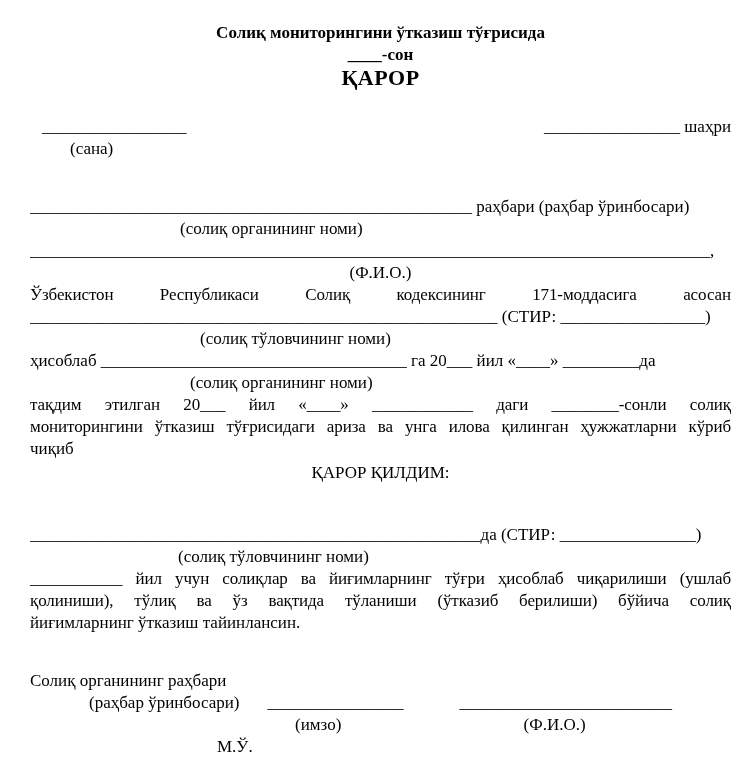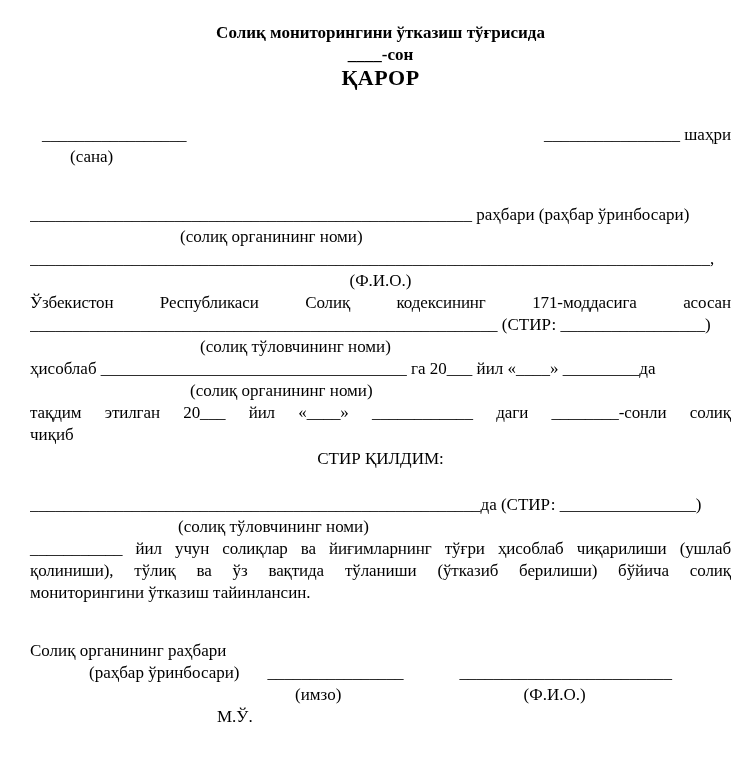--- a/index.html
+++ b/index.html
@@ -18,23 +18,23 @@
   .b{font-weight:bold;}
   .c{text-align:center;}
   .t3{font-size:22px;line-height:24px;letter-spacing:0.5px;}
   .nowrap{white-space:nowrap;overflow:hidden;}
   .jl{text-align:justify;text-align-last:justify;letter-spacing:-0.1px;}
   .ind40{padding-left:40px;}
   .ind148{padding-left:148px;}
   .ind150{padding-left:150px;}
   .ind160{padding-left:160px;}
   .ind170{padding-left:170px;}
-  .mt26{margin-top:34px;gap:44px;}
+  .mt26{margin-top:26px;gap:44px;}
   .mt36{margin-top:36px;}
-  .mt24{margin-top:24px;}
+  .mt24{margin-top:40px;}
   .mt2{margin-top:2px;}
   .row-between{display:flex;justify-content:space-between;align-items:baseline;}
   .row-between .left-blank{padding-left:12px;}
   .sig-row{display:flex;align-items:baseline;white-space:nowrap;justify-content:center;}
   .sig-blank1{margin-left:28px;}
   .sig-blank2{margin-left:56px;font-style:italic;}
   .sig-captions{white-space:nowrap;}
   .cap-imzo{margin-left:265px;}
   .cap-fio{margin-left:178px;}
   .stamp{margin-left:187px;}
@@ -63,32 +63,33 @@
   <div class="jl">Ўзбекистон Республикаси Солиқ кодексининг 171-моддасига асосан</div>
 
   <div class="nowrap">_______________________________________________________ (СТИР: _________________)</div>
   <div class="ind170">(солиқ тўловчининг номи)</div>
 
   <div class="nowrap">ҳисоблаб ____________________________________ га 20___ йил «____» _________да</div>
   <div class="ind160">(солиқ органининг номи)</div>
 
   <div>
     <div class="jl">тақдим этилган 20___ йил «____» ____________ даги ________-сонли солиқ</div>
+    <div class="jl">мониторингини ўтказиш тўғрисидаги ариза ва унга илова қилинган ҳужжатларни кўриб</div>
     <div>чиқиб</div>
   </div>
 
-  <div class="c mt2">СТИР ҚИЛДИМ:</div>
+  <div class="c mt2">ҚАРОР ҚИЛДИМ:</div>
 
   <div class="nowrap mt24">_____________________________________________________да (СТИР: ________________)</div>
   <div class="ind148">(солиқ тўловчининг номи)</div>
 
   <div>
     <div class="jl">___________ йил учун солиқлар ва йиғимларнинг тўғри ҳисоблаб чиқарилиши (ушлаб</div>
     <div class="jl">қолиниши), тўлиқ ва ўз вақтида тўланиши (ўтказиб берилиши) бўйича солиқ</div>
-    <div>мониторингини ўтказиш тайинлансин.</div>
+    <div>йиғимларнинг ўтказиш тайинлансин.</div>
   </div>
 
   <div class="mt36">Солиқ органининг раҳбари</div>
 
   <div class="sig-row">
     <span>(раҳбар ўринбосари)</span>
     <span class="sig-blank1">________________</span>
     <span class="sig-blank2">_________________________</span>
   </div>
 

